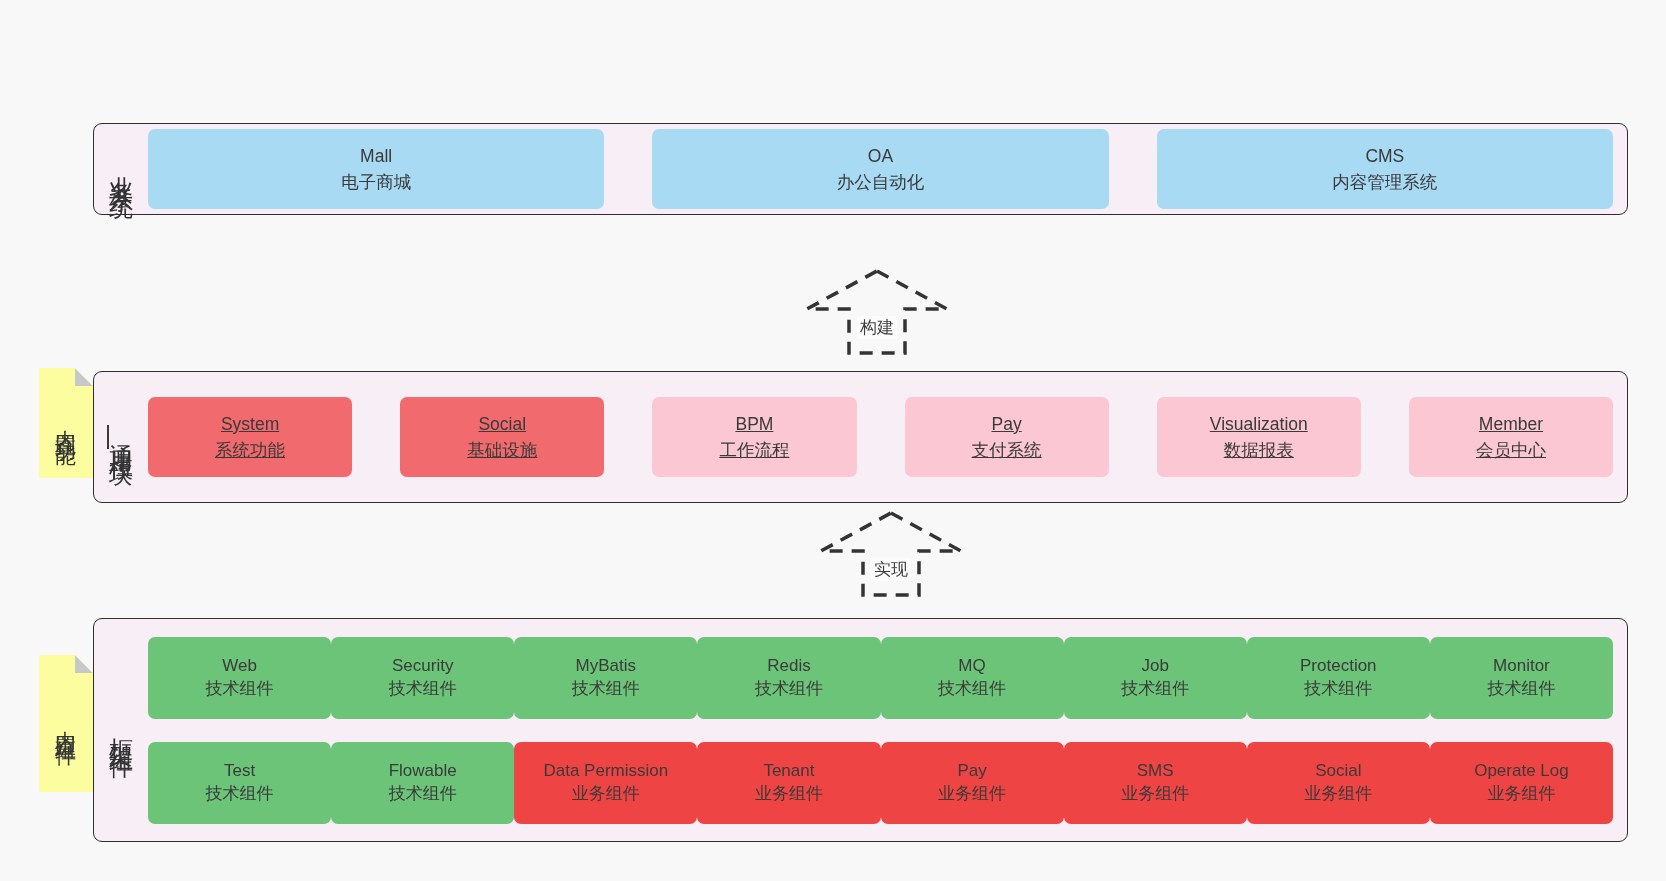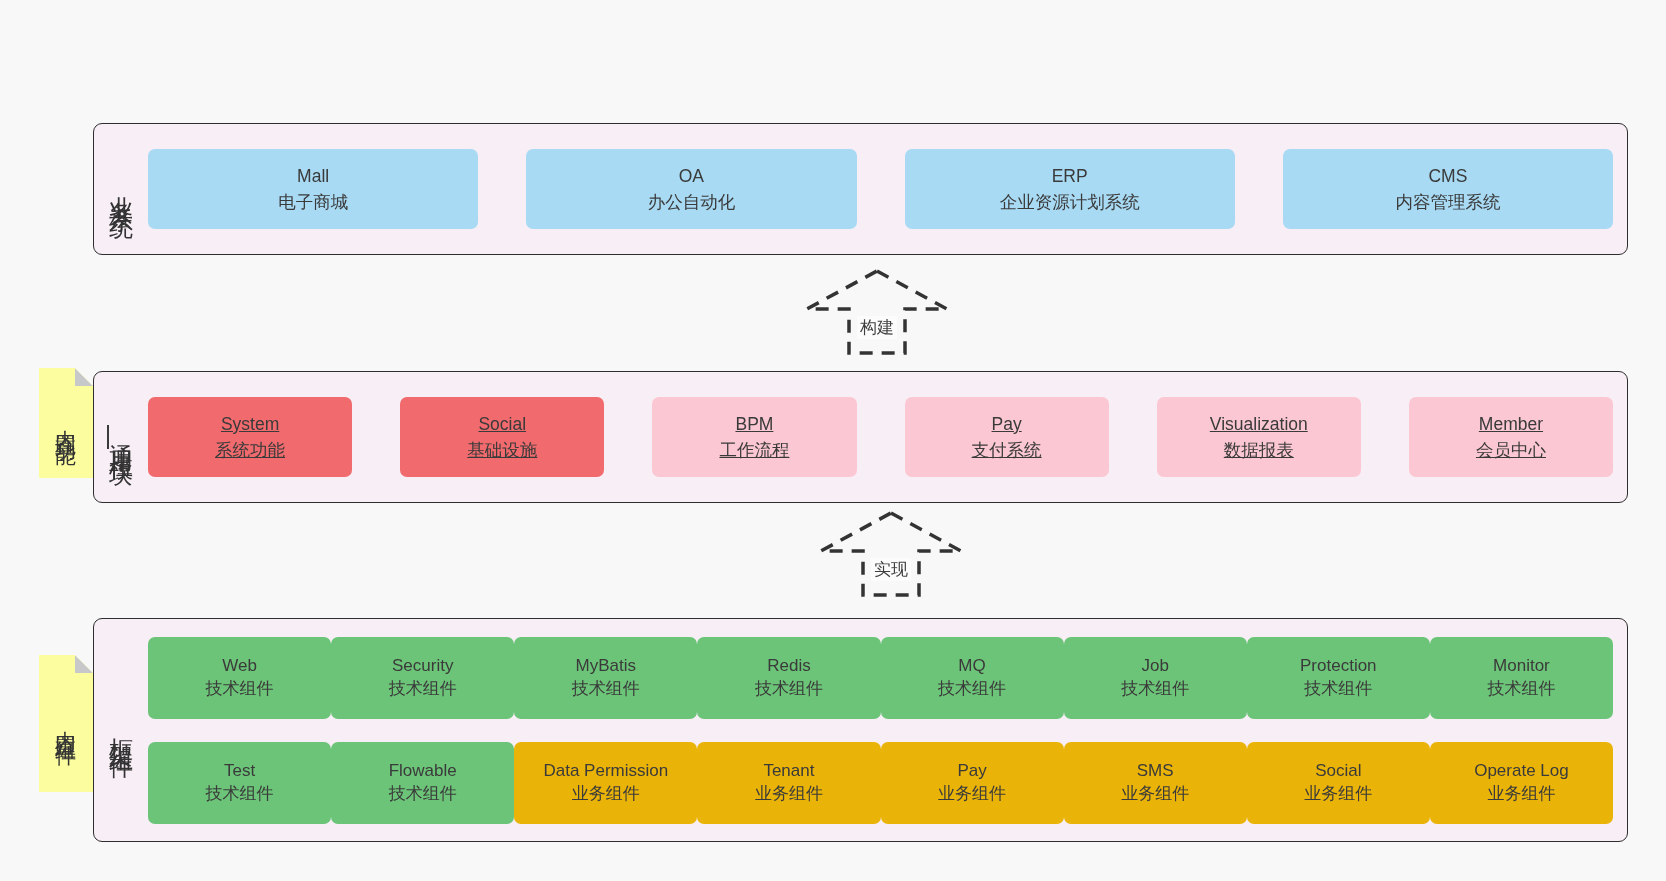--- a/index.html
+++ b/index.html
@@ -8,21 +8,21 @@
     background:#f8f8f8;
     font-family:"Liberation Sans","DejaVu Sans",sans-serif;
     color:#3a3a3a;
   }
   
   .panel{
     position:absolute;left:93px;width:1535px;box-sizing:border-box;
     background:#f8eef6;border:1.6px solid #2e2e2e;border-radius:9px;
     display:flex;align-items:stretch;
   }
-  .panel-business{top:123px;height:132px;justify-content:flex-end;}
+  .panel-business{top:123px;height:92px;justify-content:flex-end;}
   .panel-modules{top:371px;height:132px;text-decoration:underline;}
   .panel-components{top:618px;height:224px;}
   .side-label-wrap{
     width:54px;flex:0 0 54px;display:flex;align-items:center;justify-content:center;
   }
   .side-label{
     writing-mode:vertical-rl;text-orientation:upright;
     font-size:24px;letter-spacing:6px;color:#333;line-height:1;
   }
   .boxes{
@@ -30,21 +30,21 @@
   }
   .box{
     flex:1;height:80px;border-radius:7px;
     display:flex;flex-direction:column;align-items:center;justify-content:center;
     text-align:center;font-size:17.5px;line-height:1.5;color:#3a3a3a;
   }
   .v-blue{background:#a8daf4;}
   .v-red{background:#f16a6d;}
   .v-pink{background:#fbc7d2;}
   .v-green{background:#6cc478;}
-  .v-lgreen{background:#eab308;}
+  .v-lgreen{background:#ef4444;}
   
   .comp-grid{
     flex:1;display:flex;flex-direction:column;justify-content:center;gap:23px;
     padding:0 14px 0 0;
   }
   .comp-row{display:flex;}
   .comp-row .box{height:82px;font-size:17px;line-height:1.35;}
   
   .sticky{
     position:absolute;left:39px;width:54px;z-index:3;
@@ -82,24 +82,20 @@
   <div class="boxes">
     <div class="box v-blue">
       <span>Mall</span>
       <span>电子商城</span>
     </div>
     <div class="box v-blue">
       <span>OA</span>
       <span>办公自动化</span>
     </div>
     <div class="box v-blue">
-      <span>ERP</span>
-      <span>企业资源计划系统</span>
-    </div>
-    <div class="box v-blue">
       <span>CMS</span>
       <span>内容管理系统</span>
     </div>
   </div>
 </div>
 
 <div class="arrow arrow-build">
   <svg width="150" height="88" viewBox="0 0 150 88">
     <polygon points="75,3 145,41 103,41 103,85 47,85 47,41 5,41" fill="none" stroke="#333333" stroke-width="3.5" stroke-dasharray="13 9"></polygon>
   </svg>

